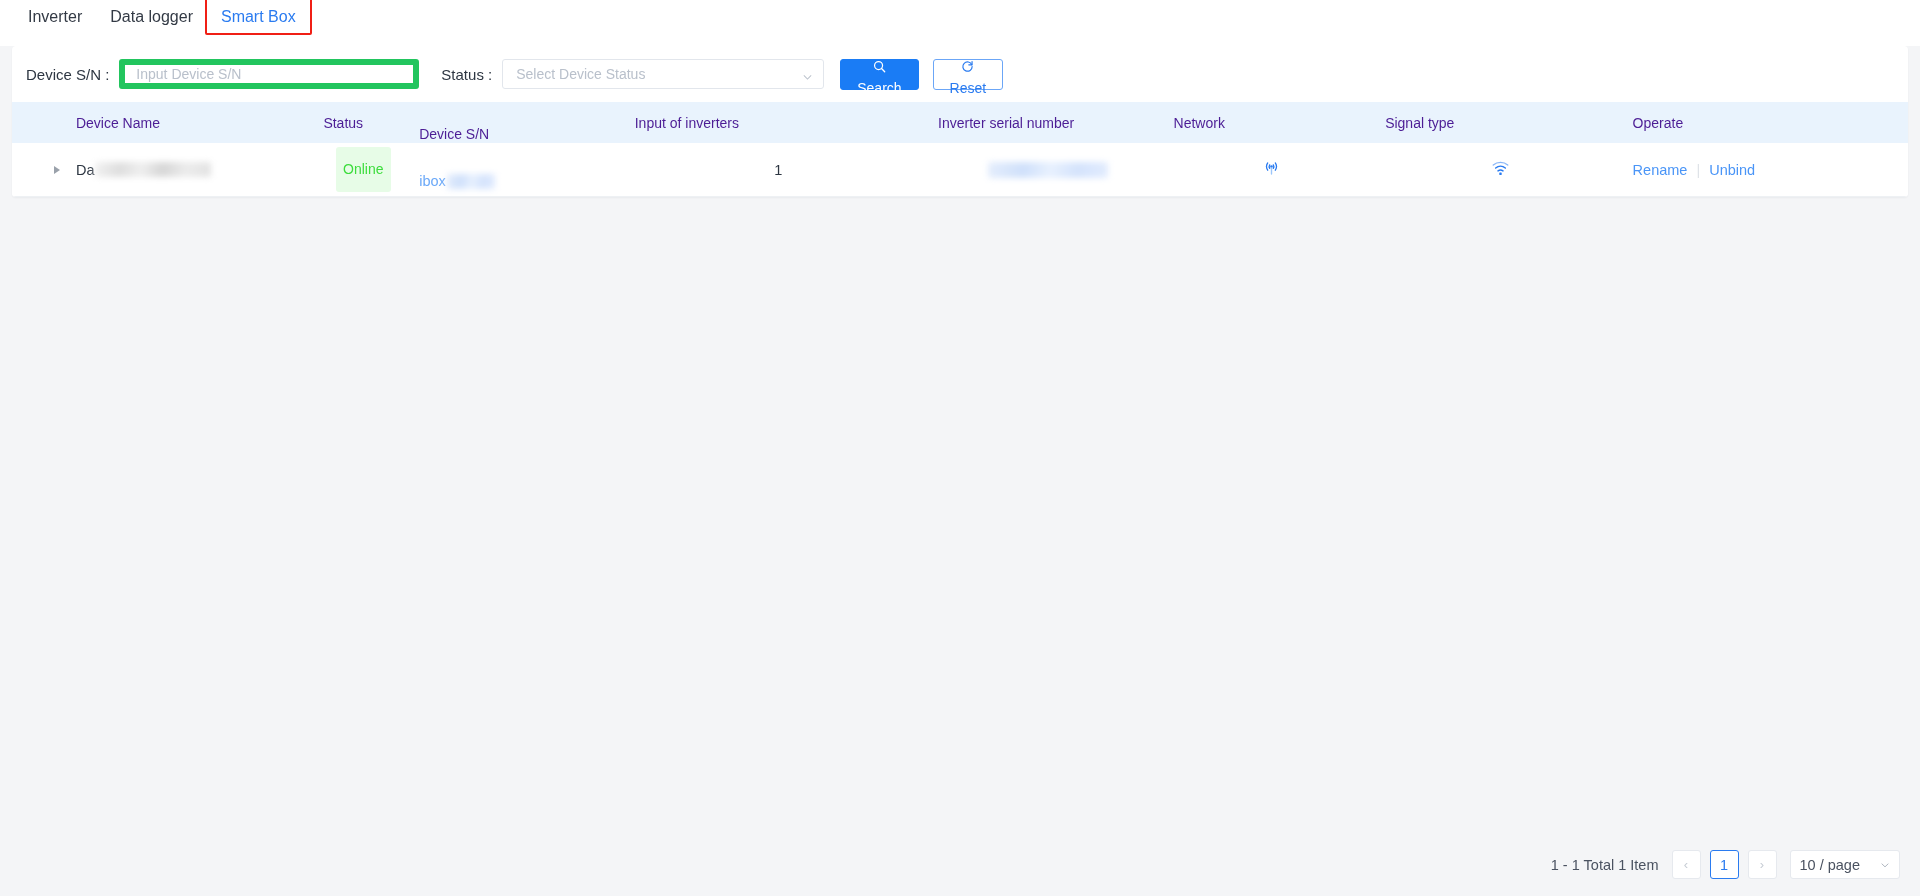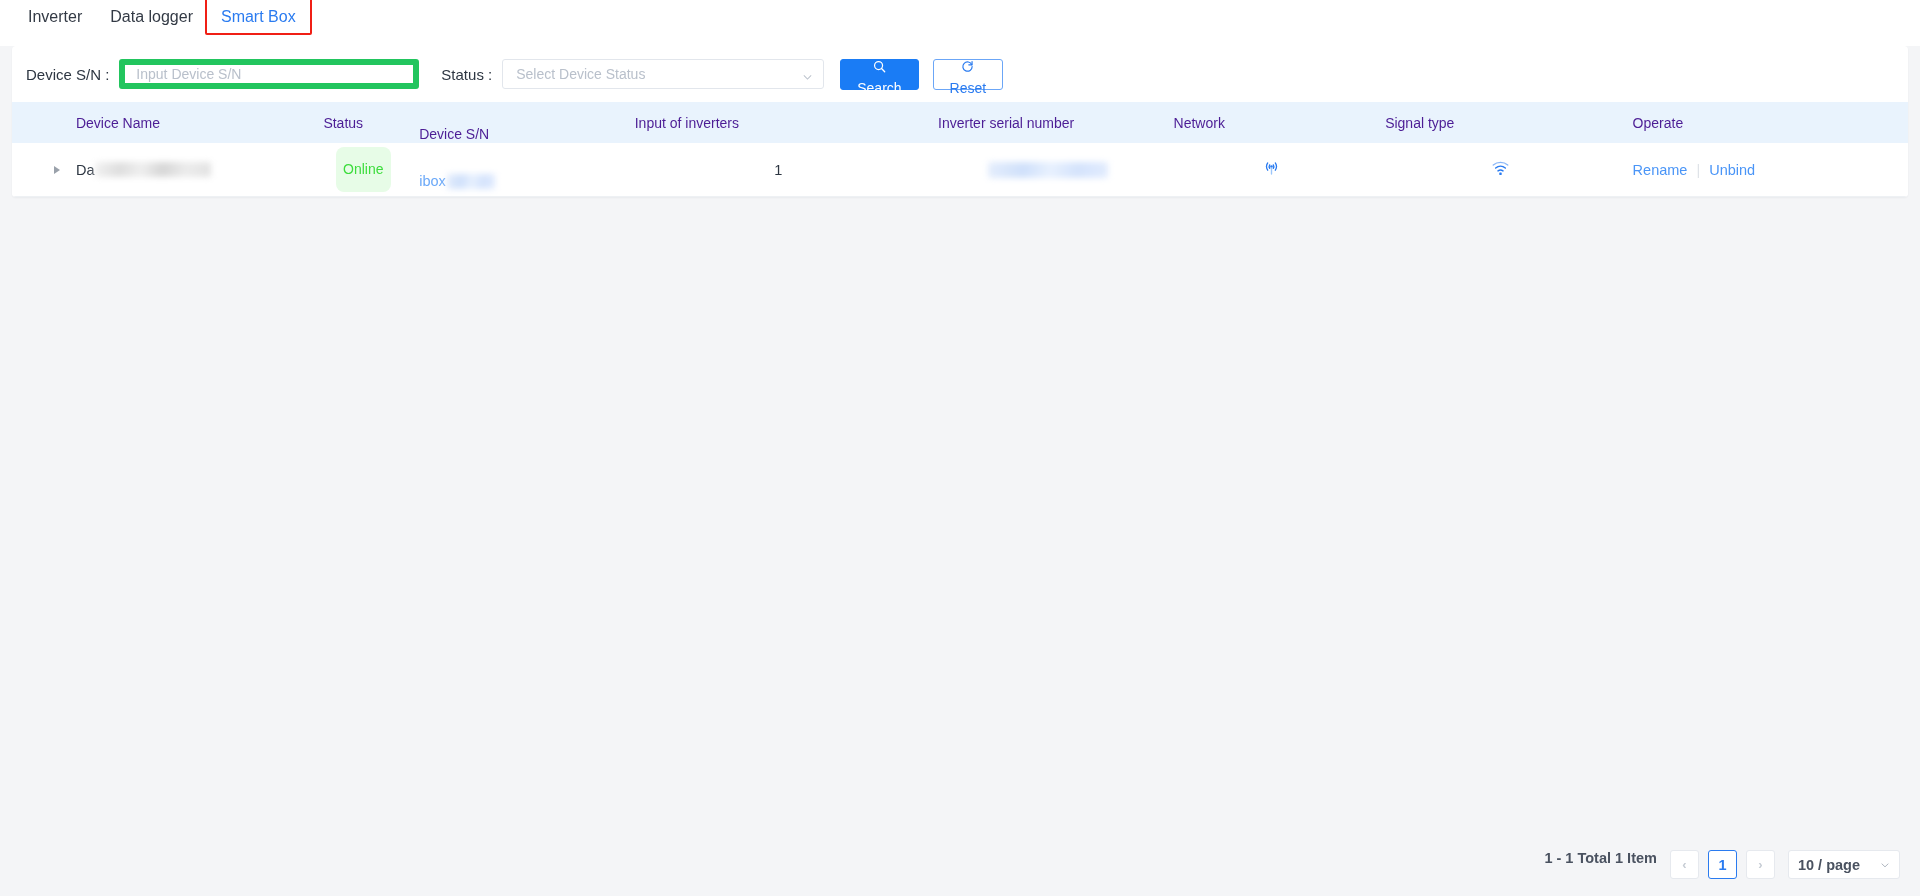--- a/index.html
+++ b/index.html
@@ -196,36 +196,36 @@
     background: linear-gradient(100deg,#f2f2f2 0%,#dedede 22%,#efefef 40%,#d6d6d6 58%,#ececec 78%,#e2e2e2 100%);
   }
   .redact.blue {
     background: linear-gradient(100deg,#e5eefc 0%,#cfe0fb 30%,#e8f1fe 52%,#d4e3fc 74%,#e2ecfe 100%);
   }
   .badge-online {
     display: inline-block;
     background: #e7fce7;
     color: #3ddd3d;
     font-size: 14px;
-    border-radius: 8px;
+    border-radius: 3px;
     padding: 14px 7px;
     line-height: 17px;
   }
   .link { color: #4a95f7; cursor: pointer; }
   .link-sn { color: #6aa8f8; }
   .op-sep { color: #dfe3e8; margin: 0 9px; }
 
   
   .pager {
     position: absolute;
     right: 20px;
     bottom: 17px;
     display: flex;
+    align-items: center;
     gap: 9px;
-    font-weight: bold;
   }
   .pg-total {
     font-size: 14.5px;
     color: #4a5260;
     margin-right: 4px;
     white-space: nowrap;
   }
   .pg-btn {
     width: 29px; height: 29px;
     border: 1px solid #e6e9ee;

